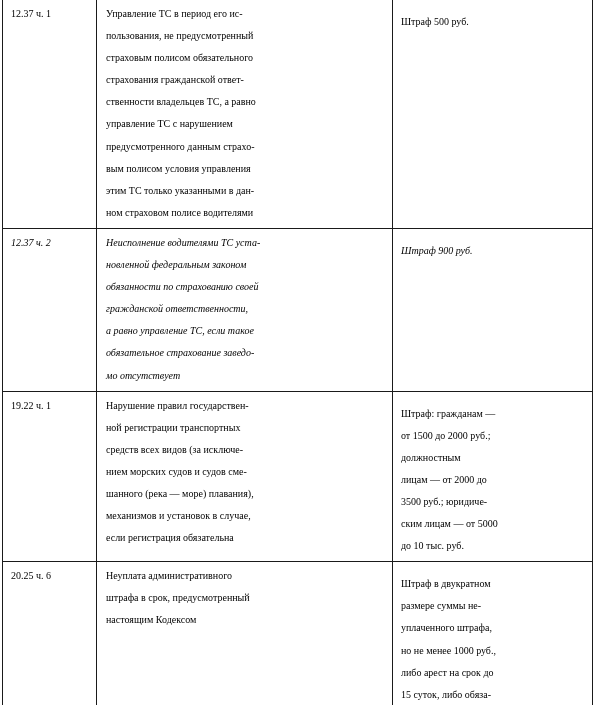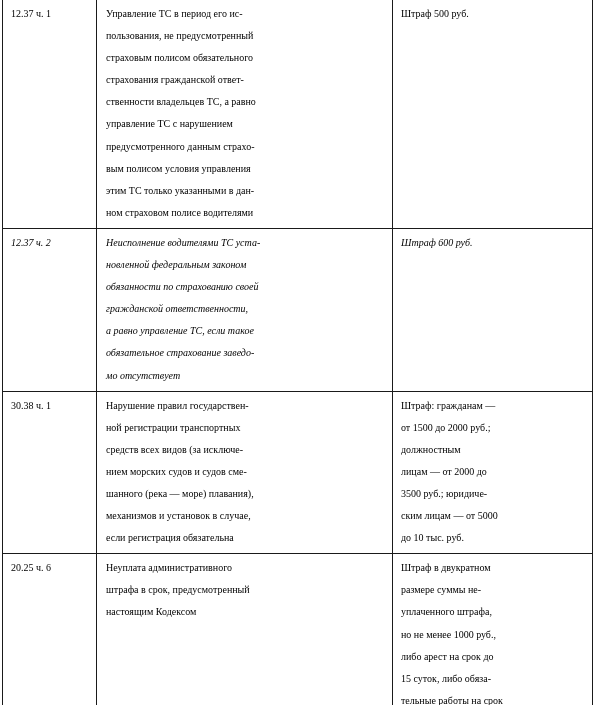--- a/index.html
+++ b/index.html
@@ -63,20 +63,21 @@
     padding-top: 3px;
     white-space: nowrap;
   }
 
   .cell-offense .cell-inner {
     padding-left: 9px;
   }
 
   .cell-penalty .cell-inner {
     padding-left: 8px;
+    margin-top: 8px;
   }
 
   
   tr.row-1 td { height: 220px; }
   tr.row-2 td { height: 149px; font-style: italic; }
   tr.row-3 td { height: 158px; }
   tr.row-4 td { height: 155px; }
 </style>
 </head>
 <body>
@@ -119,27 +120,27 @@
         <td class="cell-offense">
           <div class="cell-inner">Неисполнение водителями ТС уста-
 новленной федеральным законом
 обязанности по страхованию своей
 гражданской ответственности,
 а равно управление ТС, если такое
 обязательное страхование заведо-
 мо отсутствует</div>
         </td>
         <td class="cell-penalty">
-          <div class="cell-inner">Штраф 600 руб.</div>
+          <div class="cell-inner">Штраф 900 руб.</div>
         </td>
       </tr>
 
       <tr class="row-3">
         <td class="cell-article">
-          <div class="cell-inner">30.38 ч. 1</div>
+          <div class="cell-inner">19.22 ч. 1</div>
         </td>
         <td class="cell-offense">
           <div class="cell-inner">Нарушение правил государствен-
 ной регистрации транспортных
 средств всех видов (за исключе-
 нием морских судов и судов сме-
 шанного (река — море) плавания),
 механизмов и установок в случае,
 если регистрация обязательна</div>
         </td>

